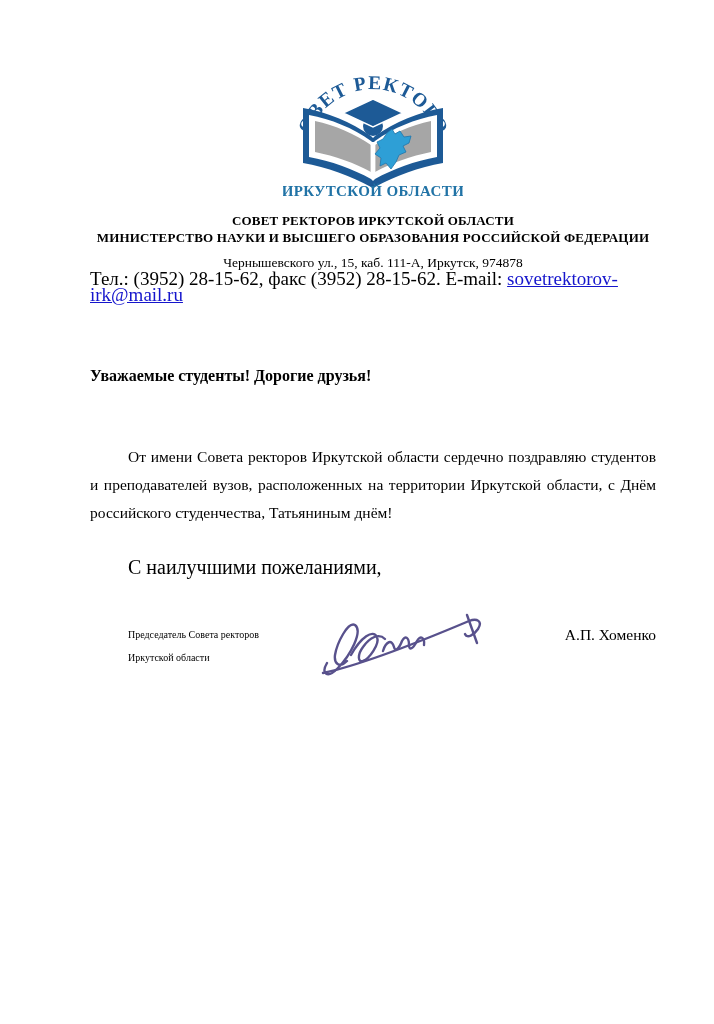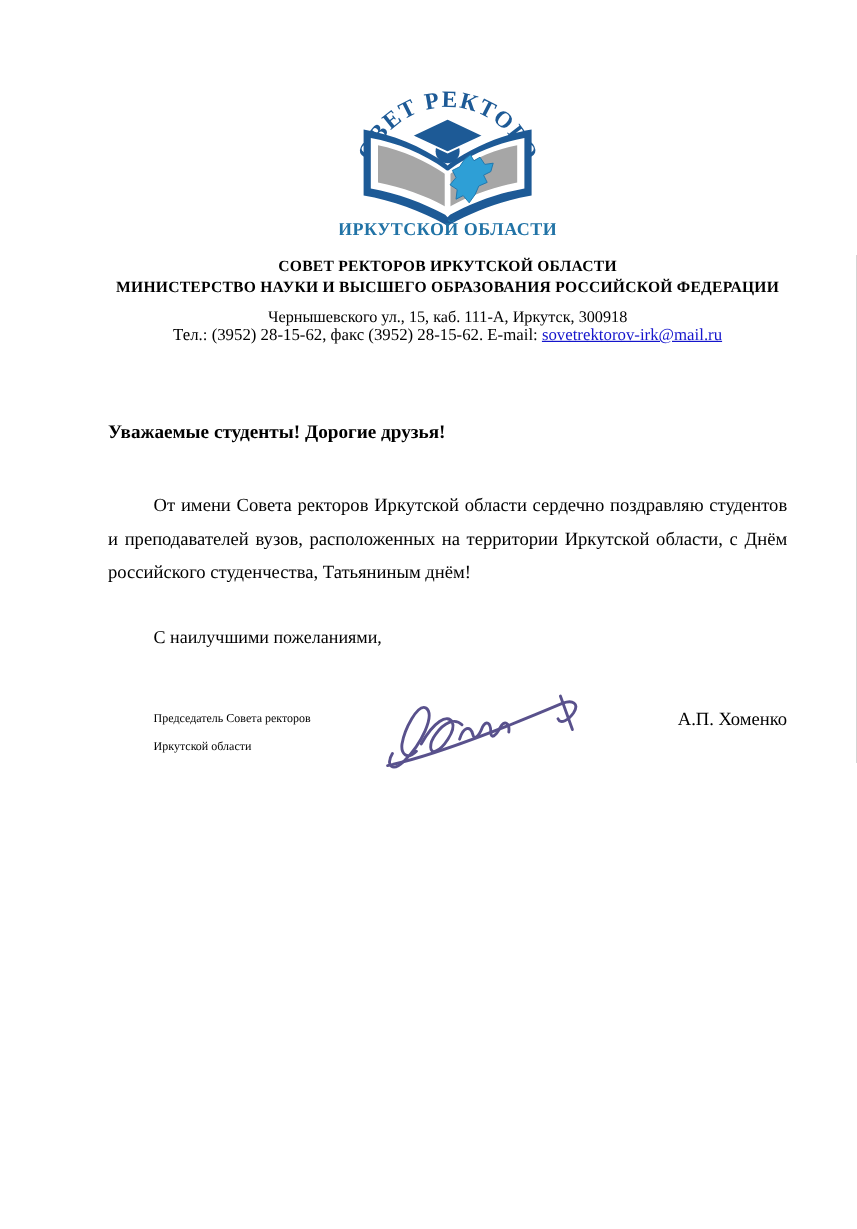--- a/index.html
+++ b/index.html
@@ -29,50 +29,49 @@
     line-height:17px;
     letter-spacing:0.2px;
   }
   .addr{
     margin-top:9px;
     text-align:center;
     font-size:13.5px;
     line-height:16px;
   }
   .contacts{
-    text-align:center;
-    font-size:14px;
+    font-size:19px;
     line-height:16px;
   }
   .contacts a{
     color:#1515cc;
     text-decoration:underline;
     cursor:pointer;
   }
   .salutation{
     margin-top:64px;
     font-weight:bold;
     font-size:16px;
   }
   .bodytext{
-    margin-top:38px;
+    margin-top:58px;
     font-size:15.5px;
   }
   .para{
     margin:0 0 17px 0;
     line-height:28px;
     text-align:justify;
     text-align-last:left;
     text-indent:38px;
   }
   .closing{
     margin:26px 0 0 0;
     line-height:28px;
     text-indent:38px;
-    font-size:15px;
+    font-size:20px;
   }
   .sign-row{
     margin-top:42px;
     display:flex;
     align-items:flex-start;
     justify-content:space-between;
   }
   .sign-title{
     margin-left:38px;
     font-size:10px;
@@ -129,21 +128,21 @@
                  L 92,116 L 97,110 L 94,104 L 100,101 Z"></path>
 
         <text x="90" y="158" text-anchor="middle" font-family="Liberation Serif, DejaVu Serif, serif" font-weight="bold" font-size="15" fill="#2173a6" letter-spacing="0.4">ИРКУТСКОЙ ОБЛАСТИ</text>
       </svg>
     </div>
 
     <div class="hdr">
       <div>СОВЕТ РЕКТОРОВ ИРКУТСКОЙ ОБЛАСТИ</div>
       <div>МИНИСТЕРСТВО НАУКИ И ВЫСШЕГО ОБРАЗОВАНИЯ РОССИЙСКОЙ ФЕДЕРАЦИИ</div>
     </div>
-    <div class="addr">Чернышевского ул., 15, каб. 111-А, Иркутск, 300918</div>
+    <div class="addr">Чернышевского ул., 15, каб. 111-А, Иркутск, 974878</div>
     <div class="contacts"><span>Тел.: (3952) 28-15-62, факс (3952) 28-15-62. E-mail: </span><a>sovetrektorov-irk@mail.ru</a></div>
 
     <div class="salutation">Уважаемые студенты! Дорогие друзья!</div>
 
     <div class="bodytext">
       <p class="para">От имени Совета ректоров Иркутской области сердечно поздравляю студентов и преподавателей вузов, расположенных на территории Иркутской области, с Днём российского студенчества, Татьяниным днём!</p>
       <p class="closing">С наилучшими пожеланиями,</p>
     </div>
 
     <div class="sign-row">

